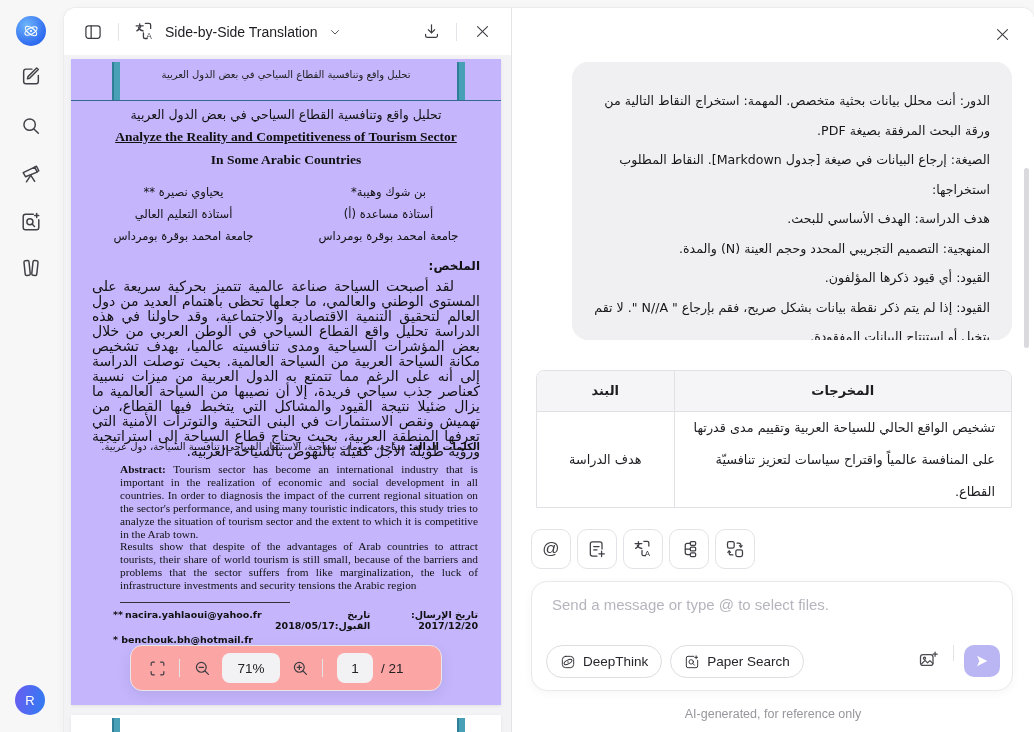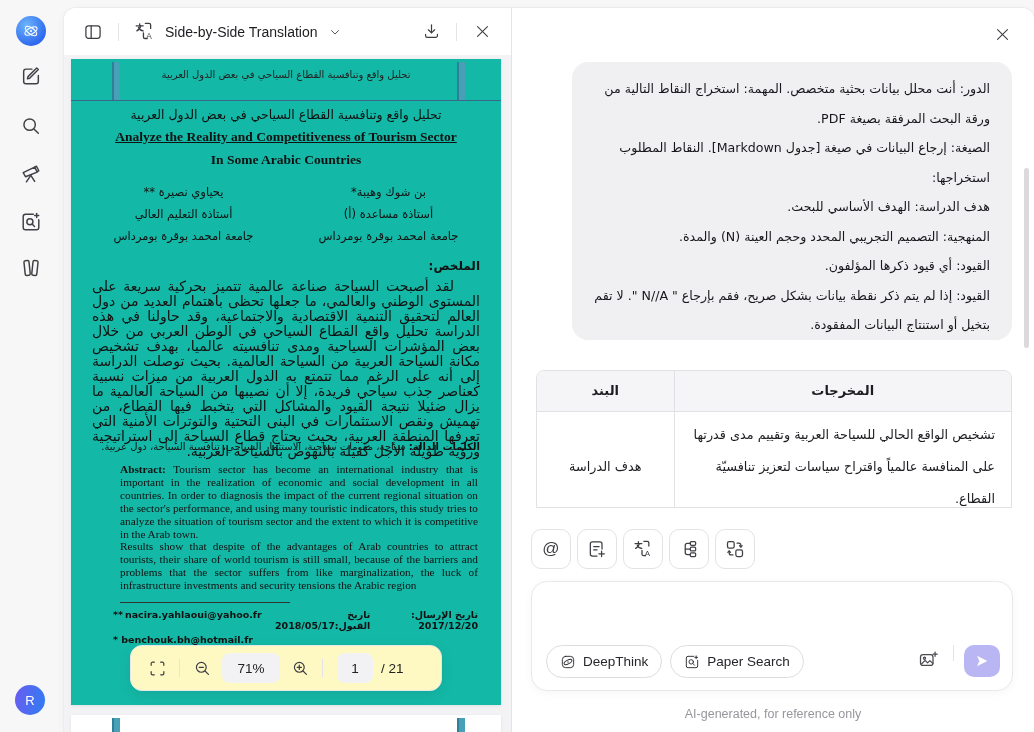--- a/index.html
+++ b/index.html
@@ -21,21 +21,21 @@
   
   .left-pane { position:absolute; left:0; top:0; width:448px; height:724px; border-right:1px solid #e4e4e7; }
   .pdf-toolbar { position:absolute; left:0; top:0; width:100%; height:47px; background:#fff; display:flex; align-items:center; padding:0 14px 0 14px; }
   .tb-icon { width:30px; height:30px; display:flex; align-items:center; justify-content:center; border-radius:7px; cursor:pointer; flex:0 0 auto; }
   .tb-icon svg { stroke:#3c3c42; fill:none; stroke-width:1.5; stroke-linecap:round; stroke-linejoin:round; }
   .tb-divider { width:1px; height:18px; background:#e4e4e8; margin:0 10px; }
   .tb-title { font-size:14px; color:#1d1d22; font-weight:500; margin:0 6px 0 6px; white-space:nowrap; }
   .tb-spacer { flex:1; }
 
   .pdf-viewer { position:absolute; left:0; top:47px; width:100%; height:677px; background:#f3f3f5; overflow:hidden; }
-  .pdf-page { position:relative; margin:4px 10px 6px 7px; height:646px; background:#14b8a6; box-shadow:0 1px 3px rgba(0,0,0,.08); overflow:hidden; font-family:"DejaVu Sans", sans-serif; }
+  .pdf-page { position:relative; margin:4px 10px 6px 7px; height:646px; background:#c4b5fd; box-shadow:0 1px 3px rgba(0,0,0,.08); overflow:hidden; font-family:"DejaVu Sans", sans-serif; }
   .pdf-page2 { position:relative; margin:10px 10px 0 7px; height:60px; background:#fff; box-shadow:0 1px 3px rgba(0,0,0,.08); }
   .teal-bar { position:absolute; width:8px; background:#47a0b6; border-left:2px solid #2e7f97; }
   .run-head { position:absolute; top:10px; left:60px; right:60px; text-align:center; font-size:10px; color:#222; direction:rtl; }
   .head-rule { position:absolute; top:41px; left:0; right:0; border-top:1.5px solid #35688c; }
   .doc-title-ar { position:absolute; top:48px; left:30px; right:30px; text-align:center; direction:rtl; font-size:12.5px; color:#111; }
   .doc-title-en { position:absolute; left:20px; right:20px; text-align:center; font-family:"Liberation Serif", serif; font-weight:bold; font-size:13.5px; color:#111; }
   .authors { position:absolute; top:122px; left:10px; right:10px; display:flex; }
   .author-col { flex:1; text-align:center; direction:rtl; font-size:11.5px; color:#111; line-height:22px; }
   .abs-label-ar { position:absolute; top:200px; right:21px; direction:rtl; font-size:12px; font-weight:bold; color:#111; }
   .abs-ar { position:absolute; top:220px; left:21px; right:21px; direction:rtl; text-align:justify; font-size:14px; line-height:15px; color:#111; }
@@ -46,44 +46,44 @@
   .abs-en b { font-weight:bold; }
   .abs-en .p2 { margin-top:0; }
   .fn-rule { position:absolute; top:543px; left:49px; width:170px; border-top:1.2px solid #333; }
   .fn-line { position:absolute; top:550px; left:42px; right:23px; display:flex; align-items:baseline; font-size:9.5px; font-weight:bold; color:#111; }
   .fn-line .email { margin:0 8px 0 2px; }
   .fn-line .accept { direction:rtl; }
   .fn-line .spacer { flex:1; }
   .fn-line .sent { direction:rtl; }
   .fn-line2 { position:absolute; top:575px; left:42px; font-size:9.5px; font-weight:bold; color:#111; }
 
-  .pdf-controls { position:absolute; left:66px; top:637px; width:312px; height:46px; background:#fef9c3; border:1px solid #e7e7ea; border-radius:12px; box-shadow:0 4px 14px rgba(0,0,0,.08); display:flex; align-items:center; padding:0 12px; z-index:5; }
+  .pdf-controls { position:absolute; left:66px; top:637px; width:312px; height:46px; background:#fca5a5; border:1px solid #e7e7ea; border-radius:12px; box-shadow:0 4px 14px rgba(0,0,0,.08); display:flex; align-items:center; padding:0 12px; z-index:5; }
   .pc-icon { width:28px; height:28px; display:flex; align-items:center; justify-content:center; border-radius:6px; cursor:pointer; }
   .pc-icon svg { stroke:#3c3c42; fill:none; stroke-width:1.5; stroke-linecap:round; stroke-linejoin:round; }
   .pc-div { width:1px; height:18px; background:#e4e4e8; margin:0 8px; }
   .pc-pill { background:#f2f2f4; border-radius:8px; height:30px; display:flex; align-items:center; justify-content:center; font-size:13.5px; color:#222; }
   .pc-zoom { width:58px; margin:0 6px; }
   .pc-page { width:36px; margin:0 8px 0 6px; }
   .pc-total { font-size:13.5px; color:#222; }
 
   
   .right-pane { position:absolute; left:448px; top:0; width:522px; height:724px; background:#fff; }
   .close-x { position:absolute; top:12px; right:18px; width:28px; height:28px; display:flex; align-items:center; justify-content:center; border-radius:6px; cursor:pointer; }
   .close-x svg, .tb-close svg { stroke:#3c3c42; fill:none; stroke-width:1.5; stroke-linecap:round; }
 
-  .bubble { position:absolute; left:60px; right:22px; top:54px; height:278px; background:#f0f0f2; border-radius:16px; padding:12px 22px; direction:rtl; font-family:"DejaVu Sans", sans-serif; font-size:12.6px; line-height:29.5px; color:#17171c; overflow:hidden; }
+  .bubble { position:absolute; left:60px; right:22px; top:54px; height:278px; background:#f0f0f2; border-radius:16px; padding:24px 22px; direction:rtl; font-family:"DejaVu Sans", sans-serif; font-size:12.6px; line-height:29.5px; color:#17171c; overflow:hidden; }
   .v-scrollbar { position:absolute; right:5px; top:160px; width:5px; height:180px; border-radius:3px; background:#d9d9de; cursor:pointer; }
 
   .md-table-wrap { position:absolute; left:24px; right:22px; top:362px; height:138px; overflow:hidden; border:1px solid #e1e1e5; border-radius:8px 8px 0 0; font-family:"DejaVu Sans", sans-serif; }
   .md-table { width:100%; border-collapse:collapse; }
   .md-table th { background:#f5f5f7; font-weight:bold; font-size:13px; color:#1c1c21; height:40px; border-bottom:1px solid #e1e1e5; }
   .md-table th:first-child { width:137px; border-right:1px solid #e1e1e5; }
   .md-table td { font-size:12.8px; color:#1c1c21; border-bottom:1px solid #e1e1e5; vertical-align:middle; }
   .md-table td.item { text-align:center; border-right:1px solid #e1e1e5; direction:rtl; }
-  .md-table td.out { direction:rtl; padding:7px 16px; line-height:32px; text-align:right; }
+  .md-table td.out { direction:rtl; padding:0 16px; line-height:32px; text-align:right; }
 
   .tools-row { position:absolute; left:19px; top:521px; display:flex; gap:6px; }
   .tool-btn { width:40px; height:40px; border:1px solid #e3e3e7; border-radius:10px; background:#fff; display:flex; align-items:center; justify-content:center; cursor:pointer; }
   .tool-btn svg { stroke:#3e3e44; fill:none; stroke-width:1.5; stroke-linecap:round; stroke-linejoin:round; }
   .at-glyph { font-size:17px; color:#3e3e44; font-weight:400; }
 
   .composer { position:absolute; left:19px; right:21px; top:573px; height:110px; background:#fff; border:1px solid #e9e9ec; border-radius:16px; box-shadow:0 2px 10px rgba(0,0,0,.04); }
   .composer-input { position:absolute; top:14px; left:20px; right:20px; border:none; outline:none; font-size:15px; color:#1c1c21; font-family:"Liberation Sans", sans-serif; background:transparent; }
   .composer-input::placeholder { color:#b5b5bd; }
   .composer-bottom { position:absolute; left:14px; right:12px; bottom:12px; display:flex; align-items:flex-start; }
@@ -372,20 +372,21 @@
             <rect x="13" y="13" width="8" height="8" rx="2"></rect>
             <path d="M14.5 5h2.2A2.3 2.3 0 0 1 19 7.3v2.2"></path>
               <path d="M17.4 8 19 9.8 20.6 8"></path>
             <path d="M9.5 19H7.3A2.3 2.3 0 0 1 5 16.7v-2.2"></path>
               <path d="M6.6 16 5 14.2 3.4 16"></path>
           </svg>
         </div>
       </div>
 
       <div class="composer">
+        <input class="composer-input" type="text" placeholder="Send a message or type @ to select files." style="">
         <div class="composer-bottom">
           <div class="pill">
             <svg width="16" height="16" viewBox="0 0 24 24">
               <rect x="3.5" y="3.5" width="17" height="17" rx="5"></rect>
               <ellipse cx="12" cy="12" rx="6.5" ry="2.8" transform="rotate(-28 12 12)"></ellipse>
               <circle cx="12" cy="12" r="1" fill="#2b2b31" stroke="none"></circle>
             </svg>
             <span class="pill-label">DeepThink</span>
           </div>
           <div class="pill">

